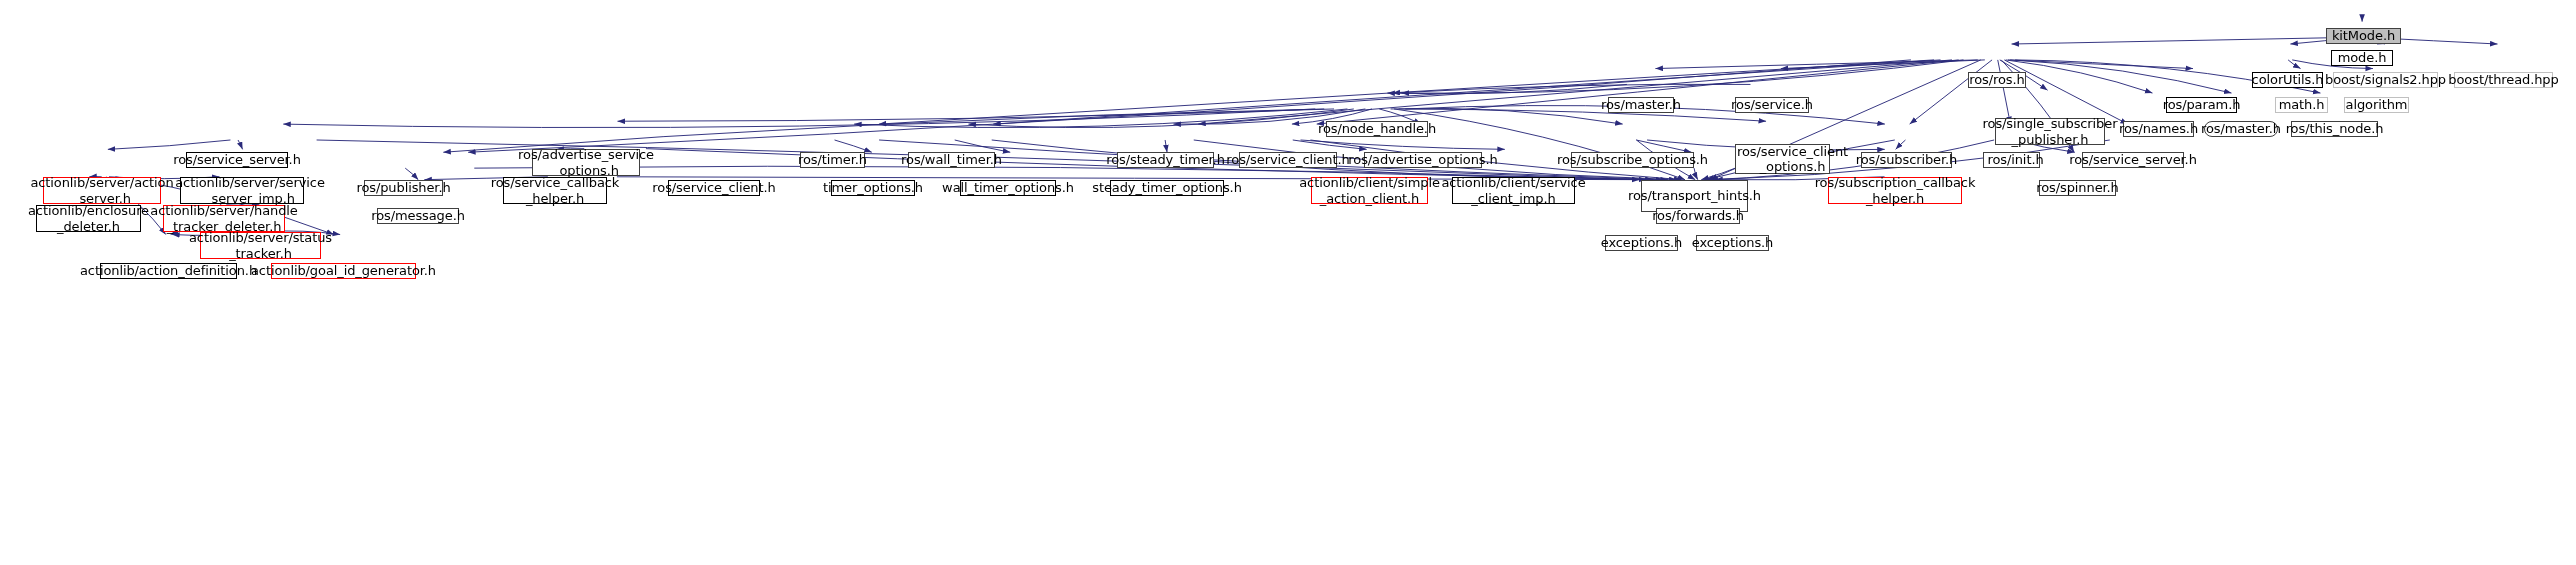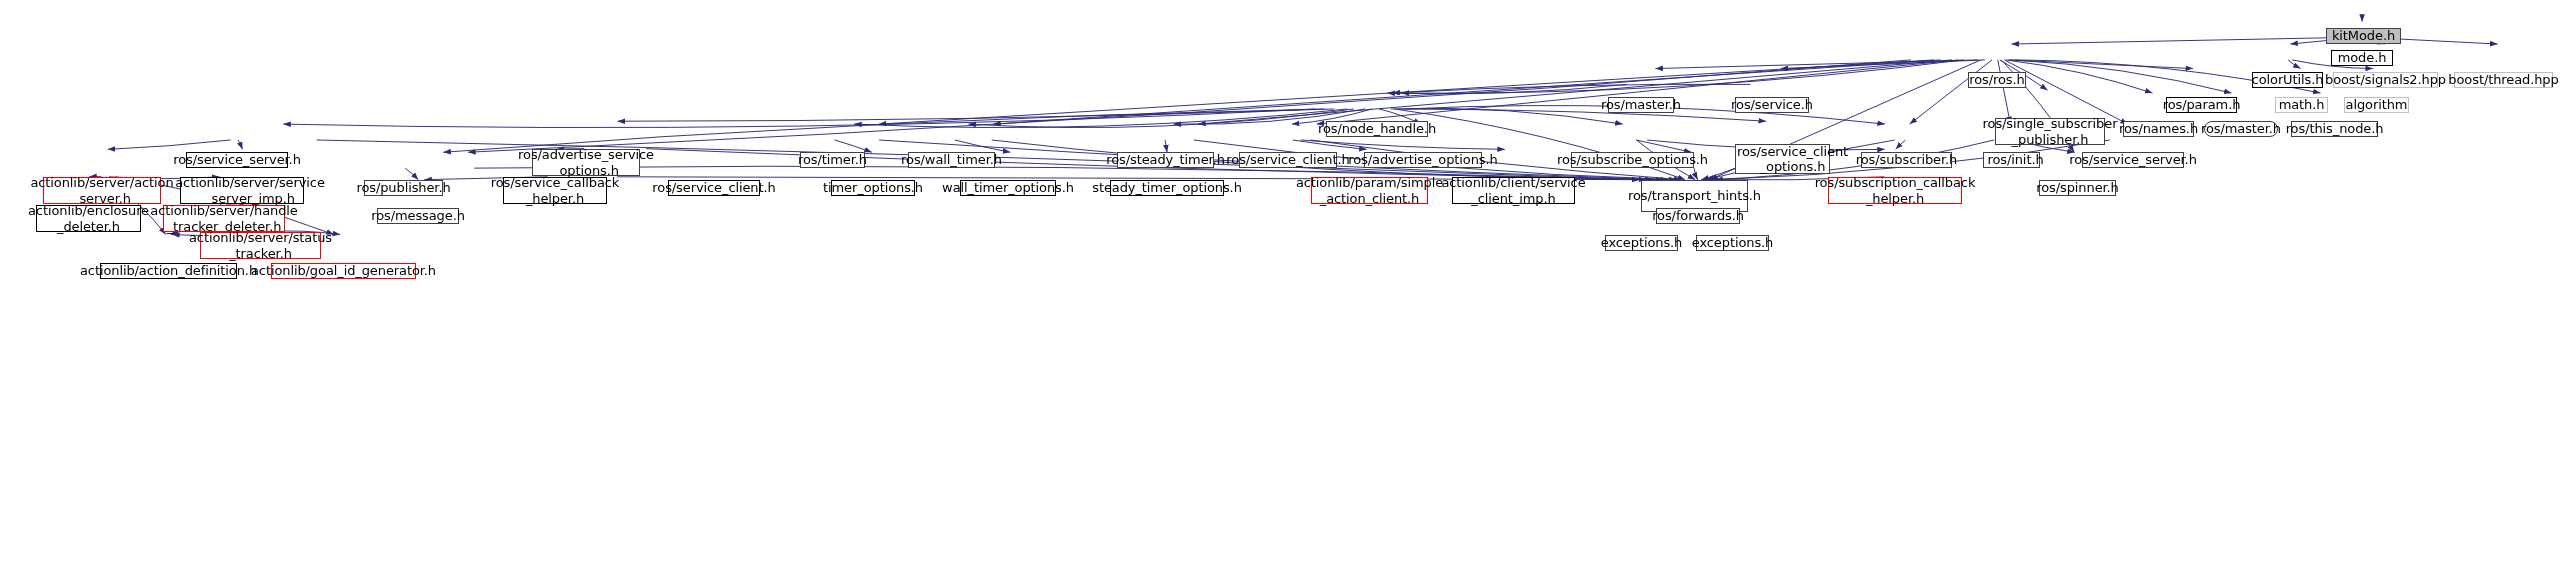--- a/index.html
+++ b/index.html
@@ -160,21 +160,21 @@
 _server.h</div>
       <div class="node black" style="left: 180px; top: 149px; width: 124px; height: 27.4px; padding-left: 16px;">actionlib/server/service
 _server_imp.h</div>
       <div class="node dark" style="left: 364px; top: 152px; width: 79px; height: 16px;">ros/publisher.h</div>
       <div class="node black" style="left: 503px; top: 149px; width: 104px; height: 27.4px;">ros/service_callback
 _helper.h</div>
       <div class="node black" style="left: 668px; top: 152px; width: 92px; height: 16px;">ros/service_client.h</div>
       <div class="node black" style="left: 831px; top: 152px; width: 84px; height: 16px;">timer_options.h</div>
       <div class="node black" style="left: 960px; top: 152px; width: 96px; height: 16px;">wall_timer_options.h</div>
       <div class="node black" style="left: 1110px; top: 152px; width: 114px; height: 16px;">steady_timer_options.h</div>
-      <div class="node red" style="left: 1311px; top: 149px; width: 117px; height: 27.4px;">actionlib/param/simple
+      <div class="node red" style="left: 1311px; top: 149px; width: 117px; height: 27.4px;">actionlib/client/simple
 _action_client.h</div>
       <div class="node black" style="left: 1452px; top: 149px; width: 123px; height: 27.4px;">actionlib/client/service
 _client_imp.h</div>
       <div class="node dark" style="left: 1641px; top: 152px; width: 107px; height: 32px;">ros/transport_hints.h</div>
       <div class="node red" style="left: 1828px; top: 149px; width: 134px; height: 27.4px;">ros/subscription_callback
 _helper.h</div>
       <div class="node dark" style="left: 2039px; top: 152px; width: 77px; height: 16px;">ros/spinner.h</div>
       <div class="node black" style="left: 36px; top: 177px; width: 105px; height: 27.4px;">actionlib/enclosure
 _deleter.h</div>
       <div class="node red" style="left: 163px; top: 177px; width: 122px; height: 27.4px;">actionlib/server/handle

